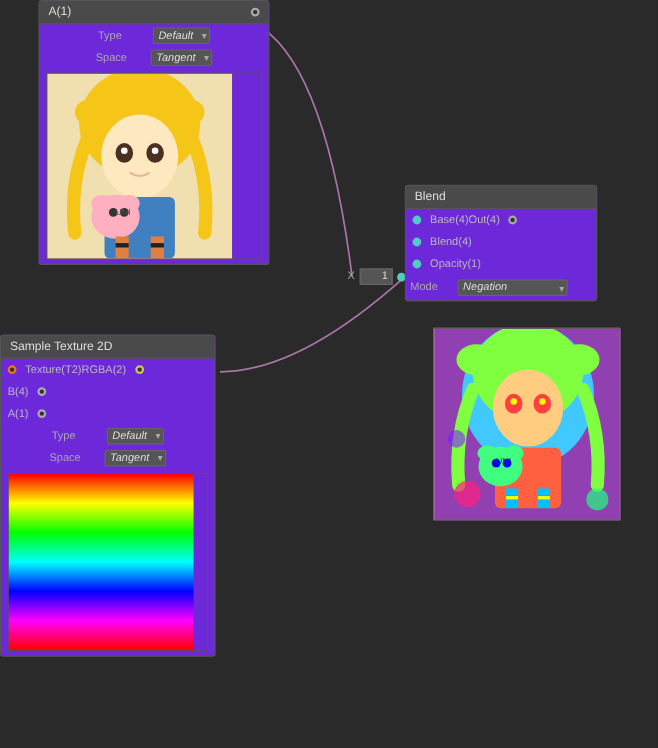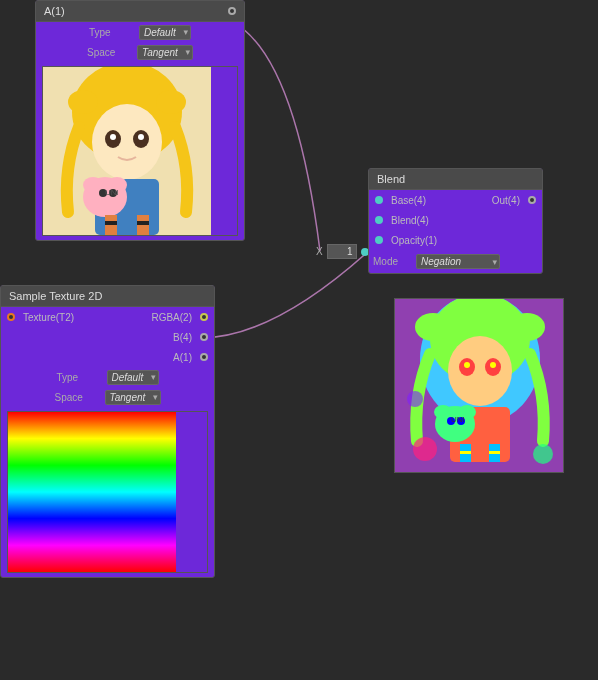--- a/index.html
+++ b/index.html
@@ -98,38 +98,37 @@
     
     #texture-node-top {
       left: 35px;
       top: 0px;
       width: 210px;
     }
 
     
     #sample-texture-node {
       left: 0px;
-      top: 285px;
-      width: 215px;
+      top: 304px;
+      width: 196px;
     }
 
     
     #blend-node {
       left: 368px;
       top: 168px;
       width: 175px;
     }
 
     
     .port-row {
       display: flex;
       align-items: center;
       padding: 2px 6px;
       min-height: 20px;
-      justify-content: space-between;
     }
 
     .port-left {
       display: flex;
       align-items: center;
       gap: 4px;
     }
 
     .port-right {
       display: flex;
@@ -393,21 +392,21 @@
   <div class="port-row">
     <div class="port-left">
       <span class="socket teal left"></span>
       <span class="port-label">Opacity(1)</span>
     </div>
   </div>
 
   <div class="mode-row">
     <span class="mode-label">Mode</span>
     <div class="select-wrapper">
-      <select class="node-select" style="width:84px;">
+      <select class="node-select" style="width:100px;">
         <option selected="">Negation</option>
         <option>Burn</option>
         <option>Darken</option>
         <option>Difference</option>
         <option>Multiply</option>
         <option>Overlay</option>
         <option>Screen</option>
       </select>
     </div>
   </div>

